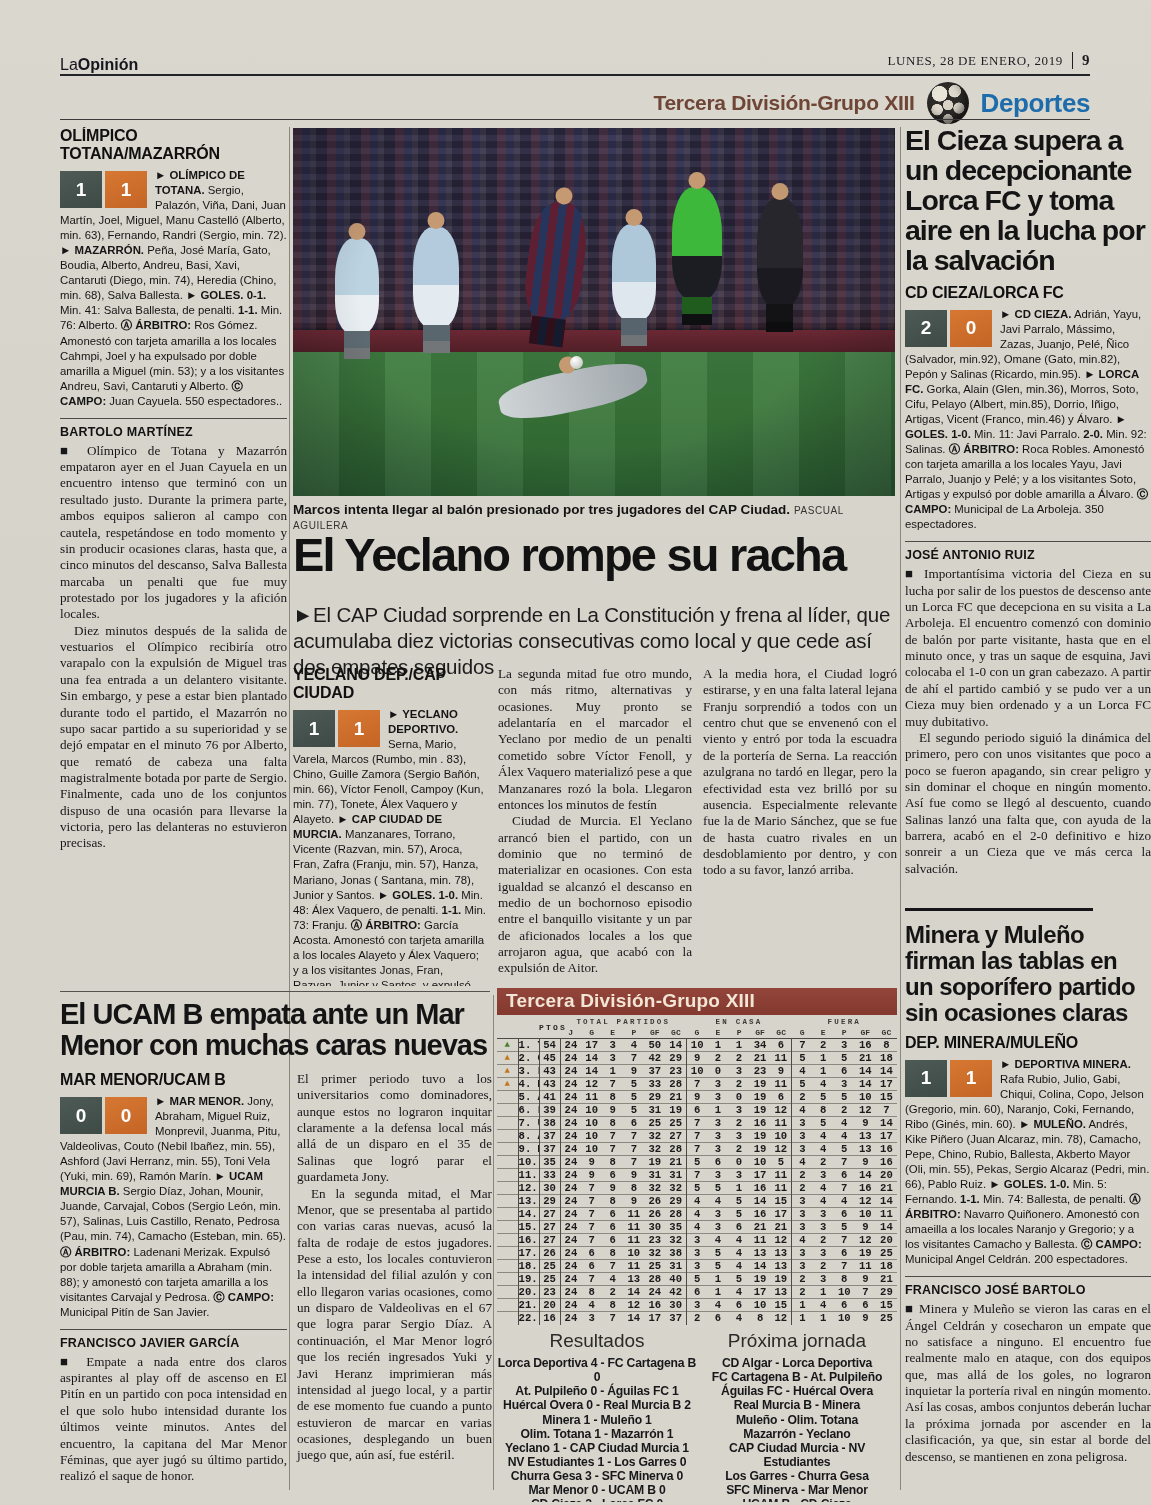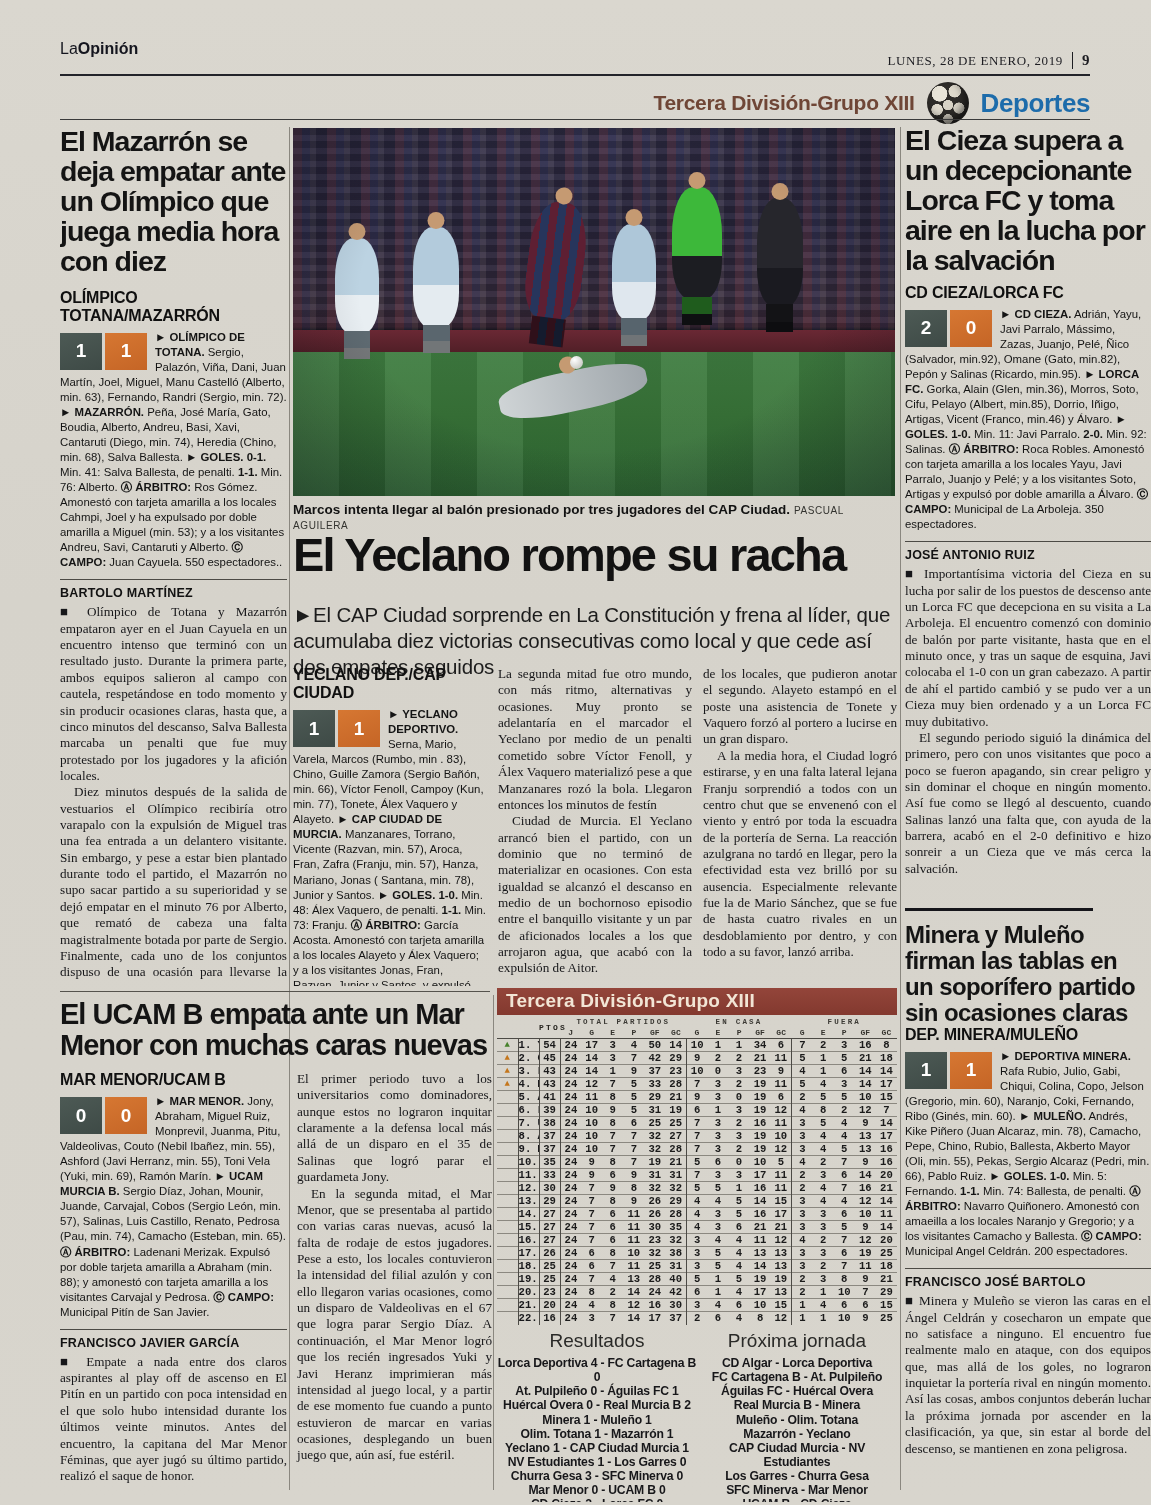--- a/index.html
+++ b/index.html
@@ -2,21 +2,21 @@
 <html><head>
 <meta charset="utf-8">
 <style>
   html,body{margin:0;padding:0;}
   body{width:1151px;height:1505px;overflow:hidden;background:#cfccc4;}
   .page{position:relative;width:1151px;height:1505px;background:
     linear-gradient(180deg,#dad7cf 0%,#d6d3cb 40%,#d8d5cd 100%);
     font-family:"Liberation Sans",sans-serif;color:#1b1b1b;overflow:hidden;}
 
   
-  .brand{position:absolute;left:60px;top:40px;font-size:16px;color:#14151e;letter-spacing:0;}
+  .brand{position:absolute;left:60px;top:56px;font-size:16px;color:#14151e;letter-spacing:0;}
   .brand b{font-weight:700;}
   .mast-rule{position:absolute;left:60px;right:61px;top:74px;border-top:2px solid #23242a;}
   .dateline{position:absolute;right:61px;top:52px;font-family:"Liberation Serif",serif;
     font-size:13px;letter-spacing:.6px;color:#1d1d22;display:flex;align-items:center;}
   .dateline .pageno{font-weight:700;font-size:15px;border-left:1.5px solid #1d1d22;
     padding-left:9px;margin-left:9px;}
   .section-header{position:absolute;right:61px;top:82px;display:flex;align-items:center;gap:12px;}
   .kicker{font-size:21px;font-weight:700;color:#6f4636;letter-spacing:-.3px;}
   .ball{width:42px;height:42px;border-radius:50%;
     background:radial-gradient(circle at 30% 28%,#e8e4d8 0 18%,transparent 19%),
@@ -69,21 +69,21 @@
   #lead-head{left:293px;top:527px;width:604px;font-size:47px;font-weight:700;
     letter-spacing:-1.8px;color:#121212;}
   #lead-deck{left:293px;top:602px;width:600px;font-size:20.5px;line-height:1.26;
     color:#1c1c1c;letter-spacing:-.2px;}
   #yeclano-cols{left:293px;top:666px;width:604px;height:320px;display:flex;gap:11px;}
   #yeclano-cols .ycol{width:194px;overflow:hidden;}
   #art-cieza{left:905px;top:126px;width:246px;height:780px;}
   #art-cieza .headline{margin-bottom:8px;}
   .thick-rule{position:absolute;left:905px;width:188px;top:908px;border-top:3px solid #15151a;}
   #art-minera{left:905px;top:922px;width:246px;height:578px;}
-  #art-minera .headline{}
+  #art-minera .headline{margin-bottom:8px;}
   #ucam-rule{left:60px;width:430px;top:991px;}
   #art-ucam{left:60px;top:999px;width:432px;height:502px;}
   #art-ucam .headline{margin-bottom:10px;}
   #ucam-cols{display:flex;gap:10px;}
   #ucam-cols .ucol1{width:227px;}
   #ucam-cols .ucol2{width:195px;}
 
   
   #center-photo{background:
      linear-gradient(180deg,#332f47 0%,#2d2940 26%,#3b2f40 48%,#3c2734 54%,#17181e 55%,#151419 60%,transparent 61%),
@@ -148,21 +148,20 @@
   </div>
   <div class="topline"></div>
 
   <div class="vrule" style="left:289px;top:127px;height:1363px;"></div>
   <div class="vrule" style="left:900px;top:127px;height:1363px;"></div>
   <div class="vrule" style="left:493px;top:995px;height:495px;"></div>
   <div class="hrule" id="ucam-rule"></div>
   <div class="thick-rule"></div>
 
   <section class="abs" id="art-mazarron">
-    <div class="headline h-left">El Mazarrón se deja empatar ante un Olímpico que juega media hora con diez</div>
     <div class="matchbox">
       <div class="match-title">OLÍMPICO TOTANA/MAZARRÓN</div>
       <div class="sboxes">
         <span class="s home">1</span>
         <span class="s away">1</span>
       </div>
       <div class="mdetails"><b>► OLÍMPICO DE TOTANA.</b> Sergio, Palazón, Viña, Dani, Juan Martín, Joel, Miguel, Manu Castelló (Alberto, min. 63), Fernando, Randri (Sergio, min. 72). <b>► MAZARRÓN.</b> Peña, José María, Gato, Boudia, Alberto, Andreu, Basi, Xavi, Cantaruti (Diego, min. 74), Heredia (Chino, min. 68), Salva Ballesta. <b>► GOLES. 0-1.</b> Min. 41: Salva Ballesta, de penalti. <b>1-1.</b> Min. 76: Alberto. <b>Ⓐ ÁRBITRO:</b> Ros Gómez. Amonestó con tarjeta amarilla a los locales Cahmpi, Joel y ha expulsado por doble amarilla a Miguel (min. 53); y a los visitantes Andreu, Savi, Cantaruti y Alberto. <b>Ⓒ CAMPO:</b> Juan Cayuela. 550 espectadores..</div>
     </div>
     <div class="box-rule"></div>
     <div class="byline">BARTOLO MARTÍNEZ</div>
@@ -216,21 +215,20 @@
         </div>
         <div class="mdetails"><b>► YECLANO DEPORTIVO.</b> Serna, Mario, Varela, Marcos (Rumbo, min . 83), Chino, Guille Zamora (Sergio Bañón, min. 66), Víctor Fenoll, Campoy (Kun, min. 77), Tonete, Álex Vaquero y Alayeto. <b>► CAP CIUDAD DE MURCIA.</b> Manzanares, Torrano, Vicente (Razvan, min. 57), Aroca, Fran, Zafra (Franju, min. 57), Hanza, Mariano, Jonas ( Santana, min. 78), Junior y Santos. <b>► GOLES. 1-0.</b> Min. 48: Álex Vaquero, de penalti. <b>1-1.</b> Min. 73: Franju. <b>Ⓐ ÁRBITRO:</b> García Acosta. Amonestó con tarjeta amarilla a los locales Alayeto y Álex Vaquero; y a los visitantes Jonas, Fran, Razvan, Junior y Santos, y expulsó con roja directa al suplente Aitor (min. 44).  La Constitución. 1300 espectadores.</div>
       </div>
 
     </div>
     <div class="ycol body-text">
         <p>La segunda mitad fue otro mundo, con más ritmo, alternativas y ocasiones. Muy pronto se adelantaría en el marcador el Yeclano por medio de un penalti cometido sobre Víctor Fenoll, y Álex Vaquero materializó pese a que Manzanares rozó la bola. Llegaron entonces los minutos de festín</p>
         <p>Ciudad de Murcia. El Yeclano arrancó bien el partido, con un dominio que no terminó de materializar en ocasiones. Con esta igualdad se alcanzó el descanso en medio de un bochornoso episodio entre el banquillo visitante y un par de aficionados locales a los que arrojaron agua, que acabó con la expulsión de Aitor.</p>
       </div>
     <div class="ycol body-text">
-        <p>de los locales, que pudieron anotar el segundo. Alayeto estampó en el poste una asistencia de Tonete y Vaquero forzó al portero a lucirse en un gran disparo.</p>
         <p>A la media hora, el Ciudad logró estirarse, y en una falta lateral lejana Franju sorprendió a todos con un centro chut que se envenenó con el viento y entró por toda la escuadra de la portería de Serna. La reacción azulgrana no tardó en llegar, pero la efectividad esta vez brilló por su ausencia. Especialmente relevante fue la de Mario Sánchez, que se fue de hasta cuatro rivales en un desdoblamiento por dentro, y con todo a su favor, lanzó arriba.</p>
       </div>
   </section>
 
   <section class="abs" id="art-cieza">
     <div class="headline h-right">El Cieza supera a un decepcionante Lorca FC y toma aire en la lucha por la salvación</div>
     <div class="matchbox">
       <div class="match-title">CD CIEZA/LORCA FC</div>
       <div class="sboxes">
         <span class="s home">2</span>

